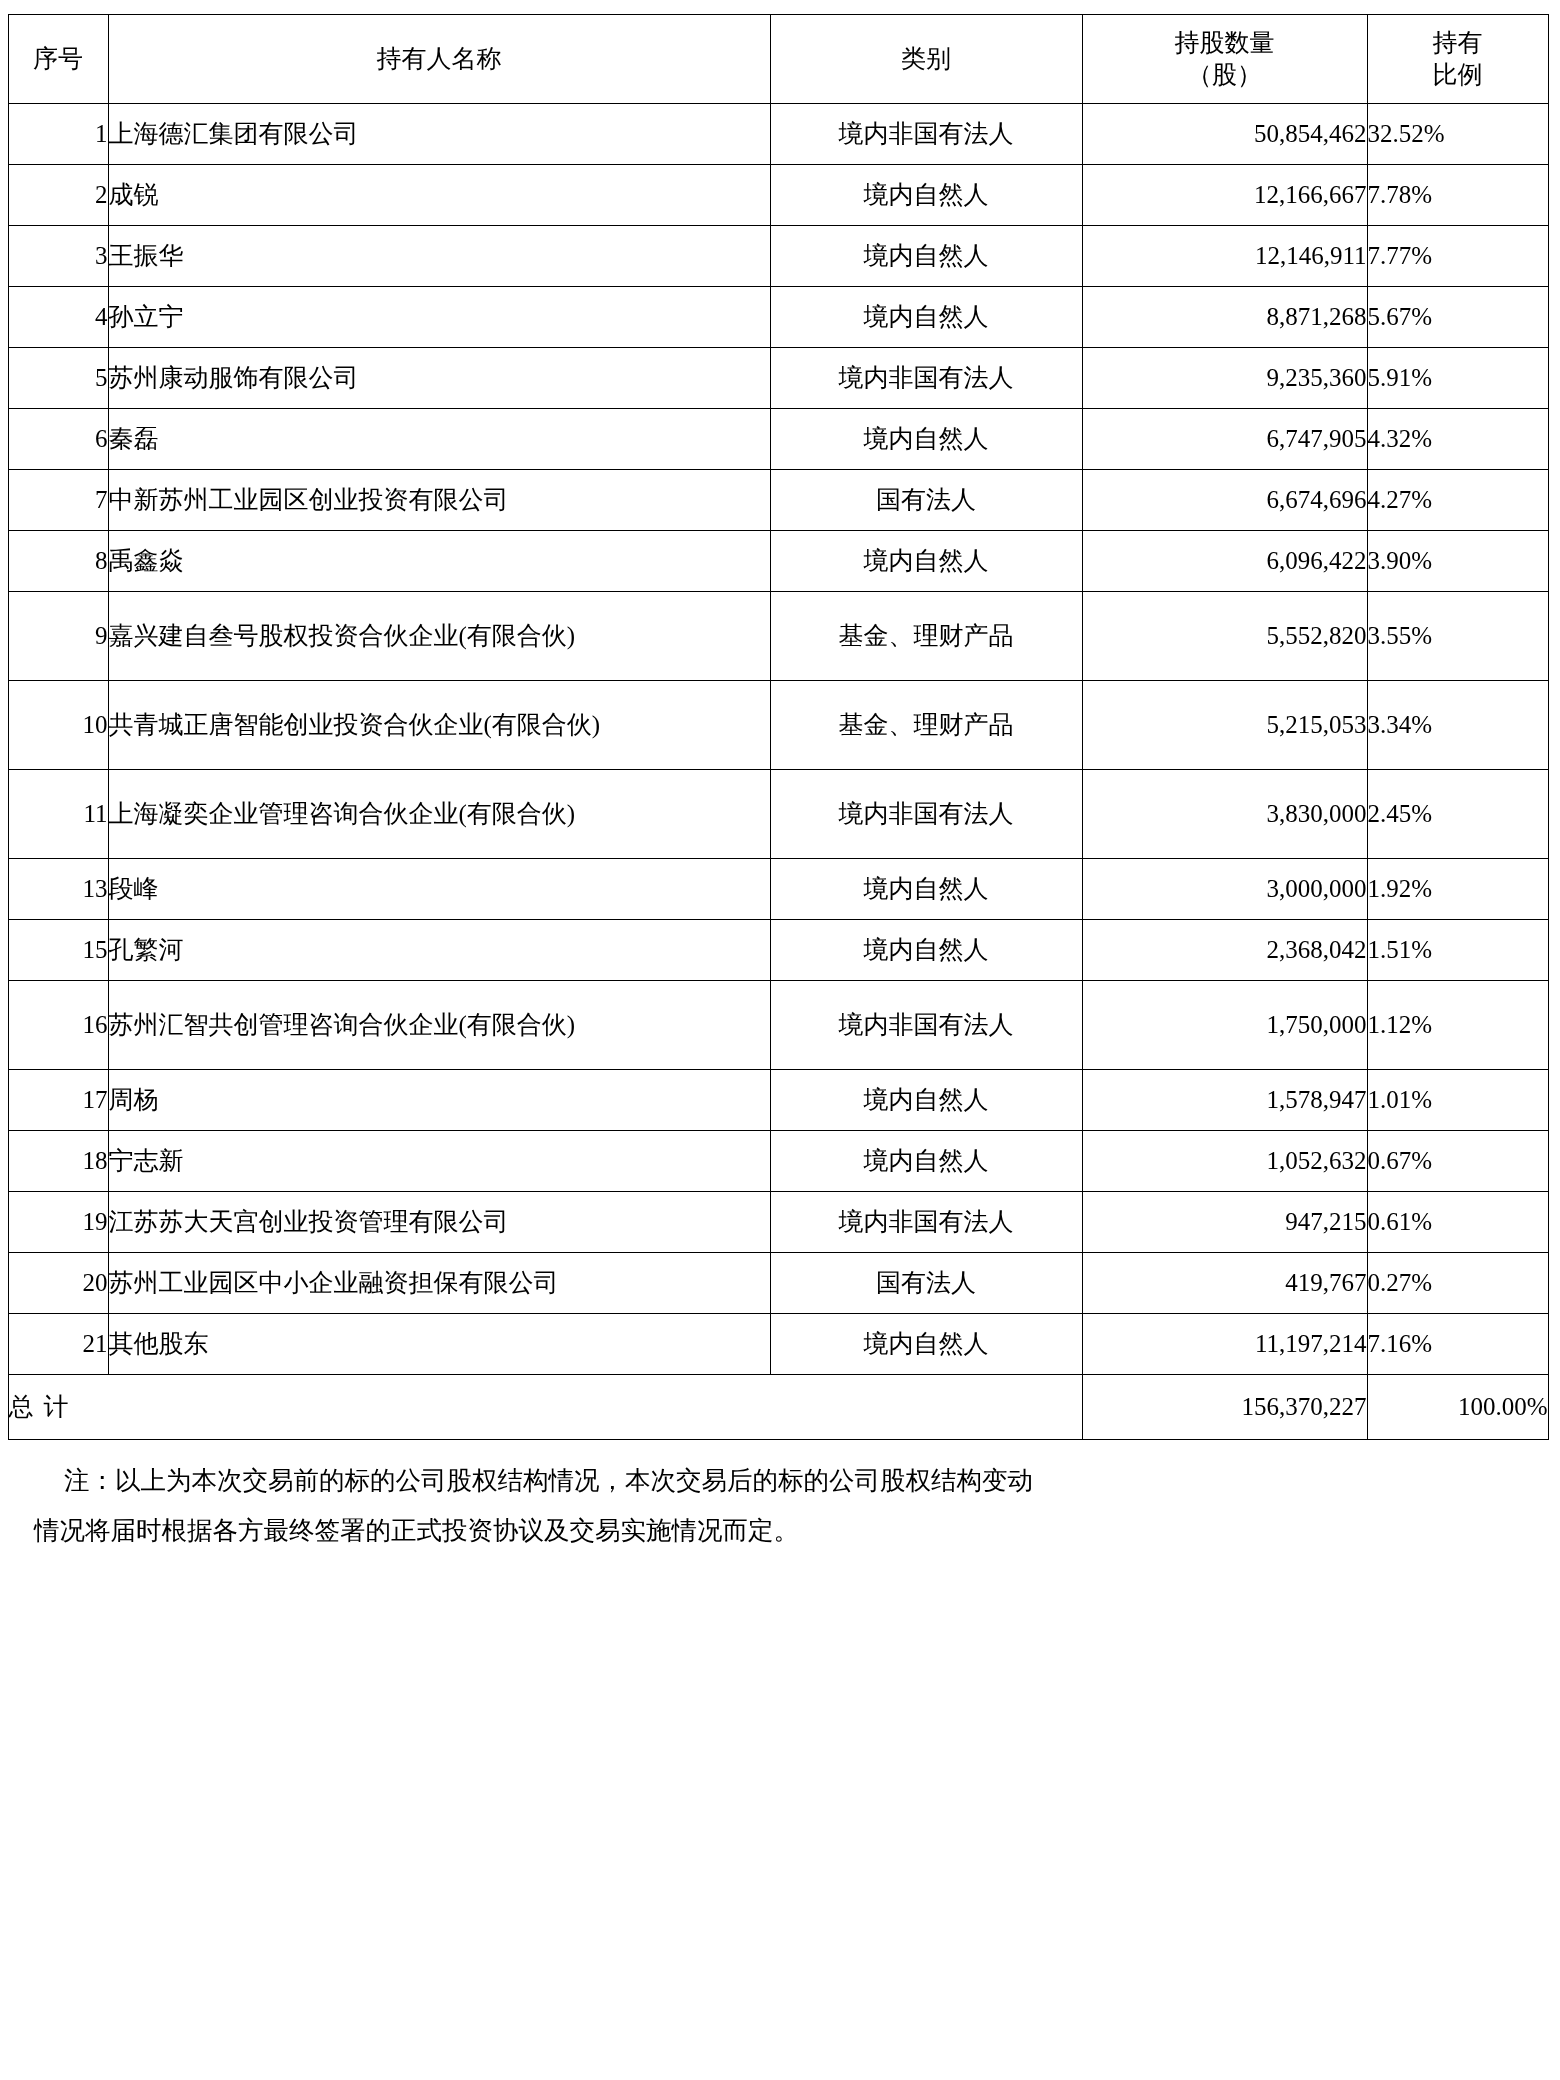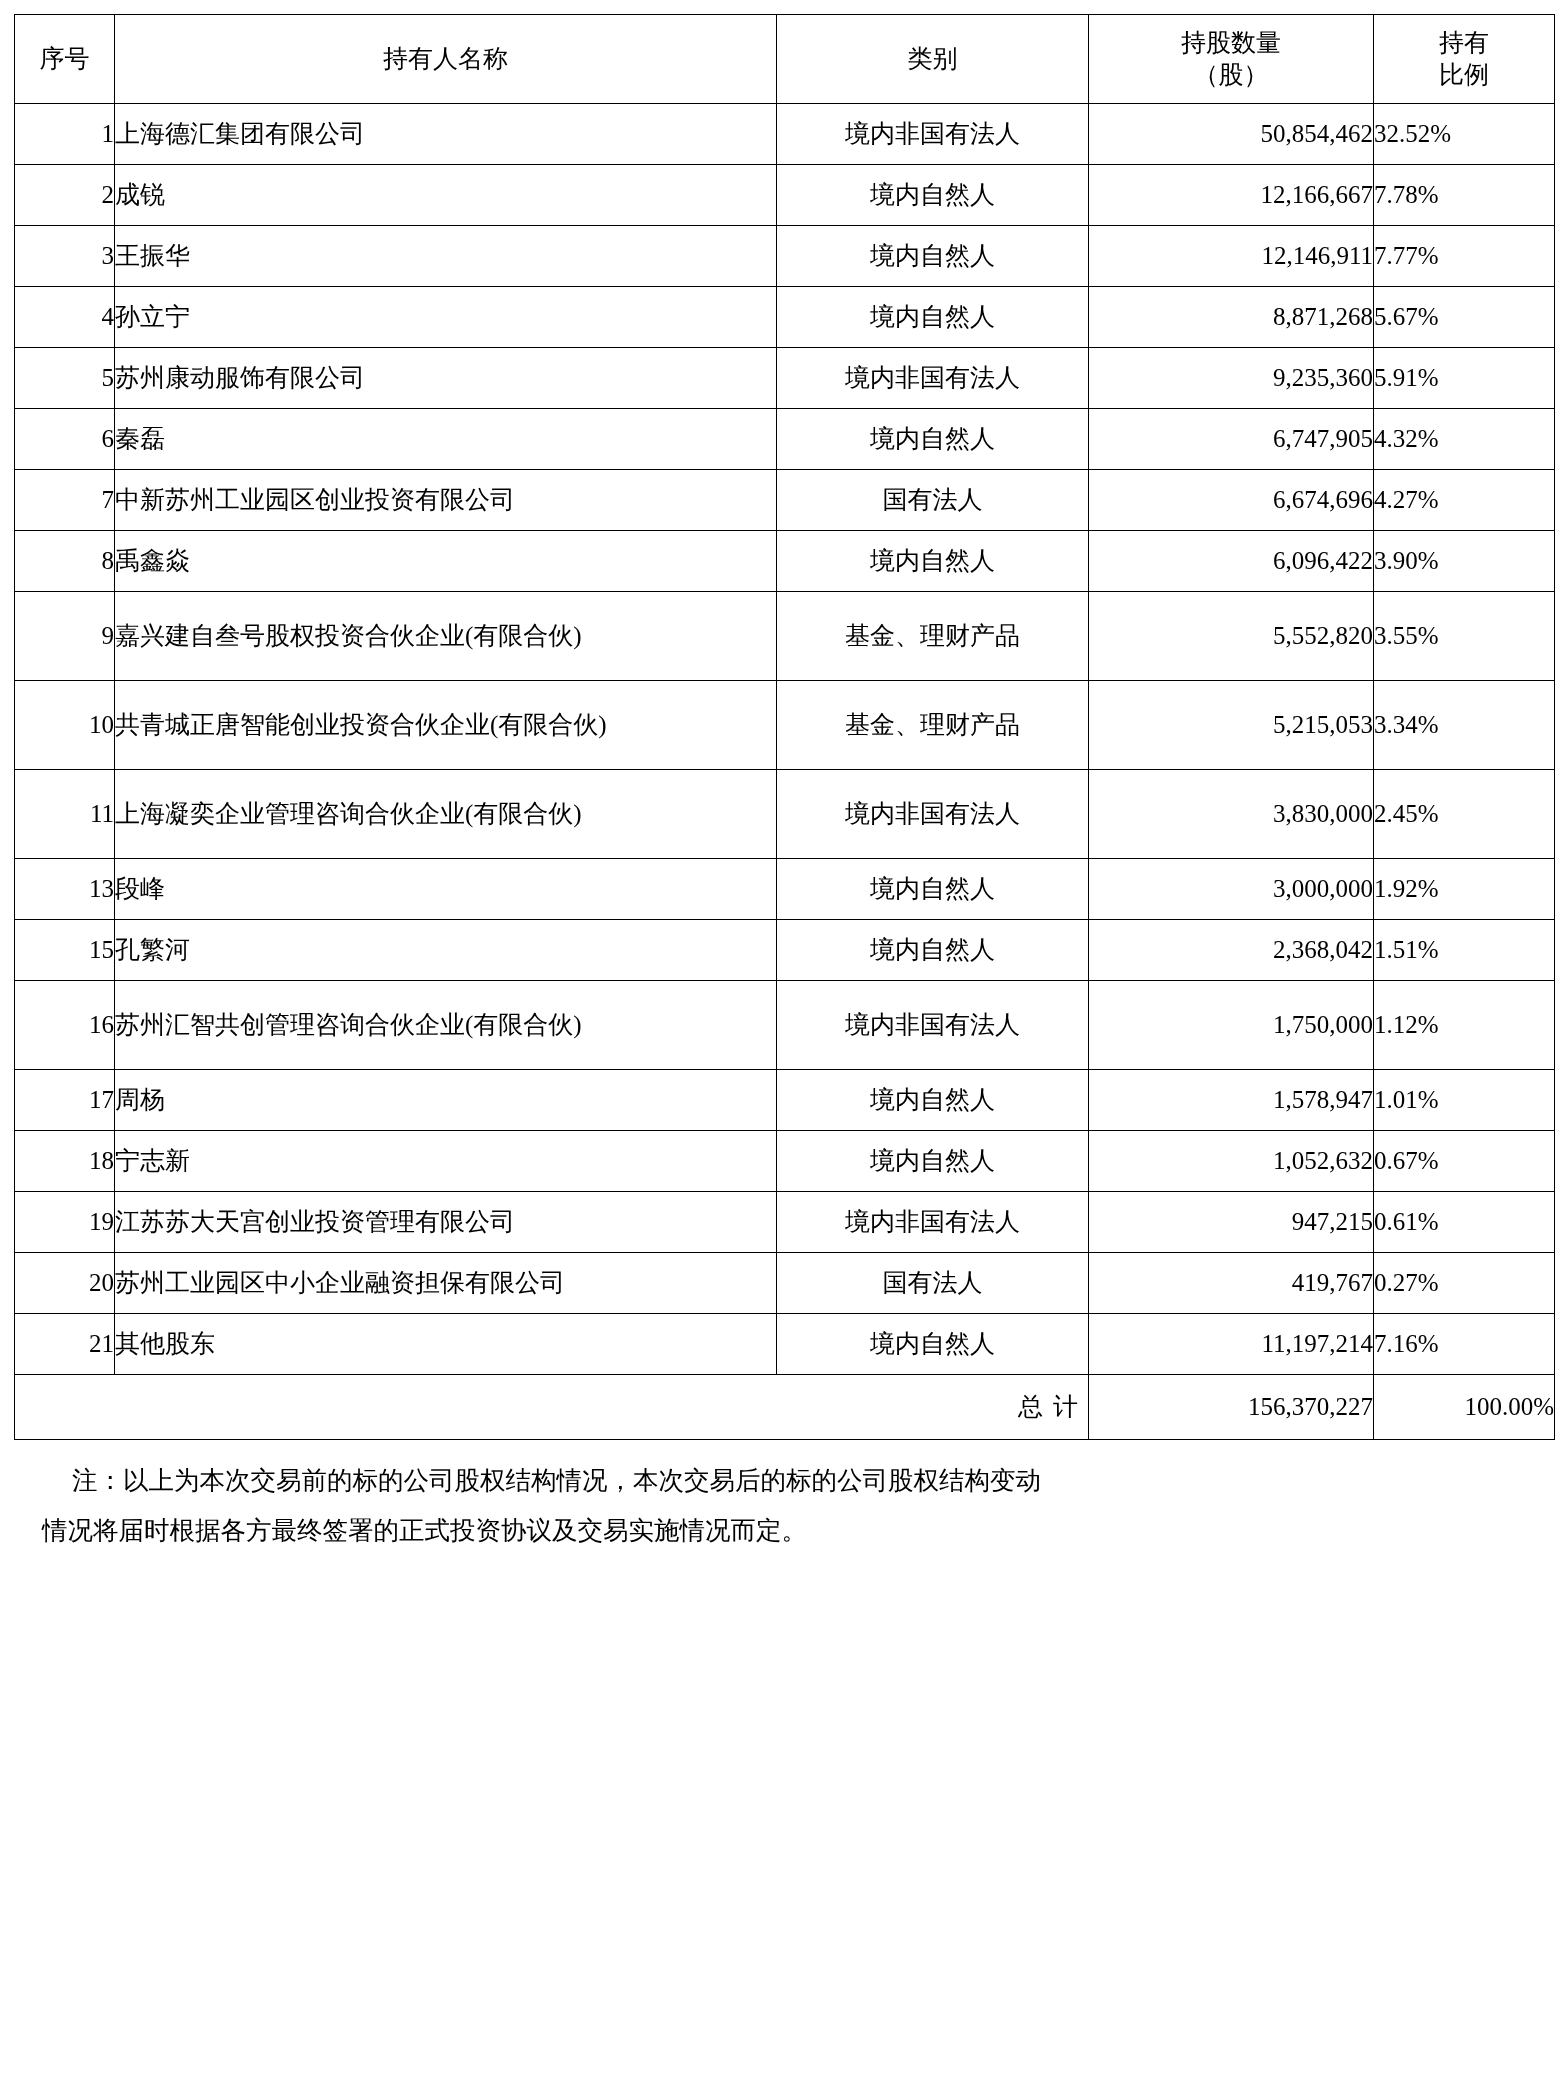--- a/index.html
+++ b/index.html
@@ -12,21 +12,21 @@
     height: 2080px;
     font-family: "Liberation Serif", "DejaVu Serif", serif;
     color: #000000;
     font-size: 25px;
   }
   .page {
     position: relative;
     width: 1560px;
     height: 2080px;
     box-sizing: border-box;
-    padding: 14px 10px 0 14px;
+    padding: 14px 10px 0 6px;
   }
   table.share-table {
     border-collapse: collapse;
     table-layout: fixed;
     width: 1540px;
     margin: 0 auto;
   }
   table.share-table td,
   table.share-table th {
     border: 1.6px solid #000000;
@@ -74,21 +74,21 @@
   }
   td.ratio {
     padding-right: 14px;
   }
   tr.two-line td { height: 88px; }
 
   tr.total td {
     height: 64px;
   }
   td.total-label {
-    text-align: right;
+    text-align: left;
     letter-spacing: 10px;
     font-size: 26px;
   }
   td.total-shares {
     text-align: right;
     padding-right: 22px;
     font-size: 26px;
     border-radius: 26px;
   }
   td.total-ratio {

